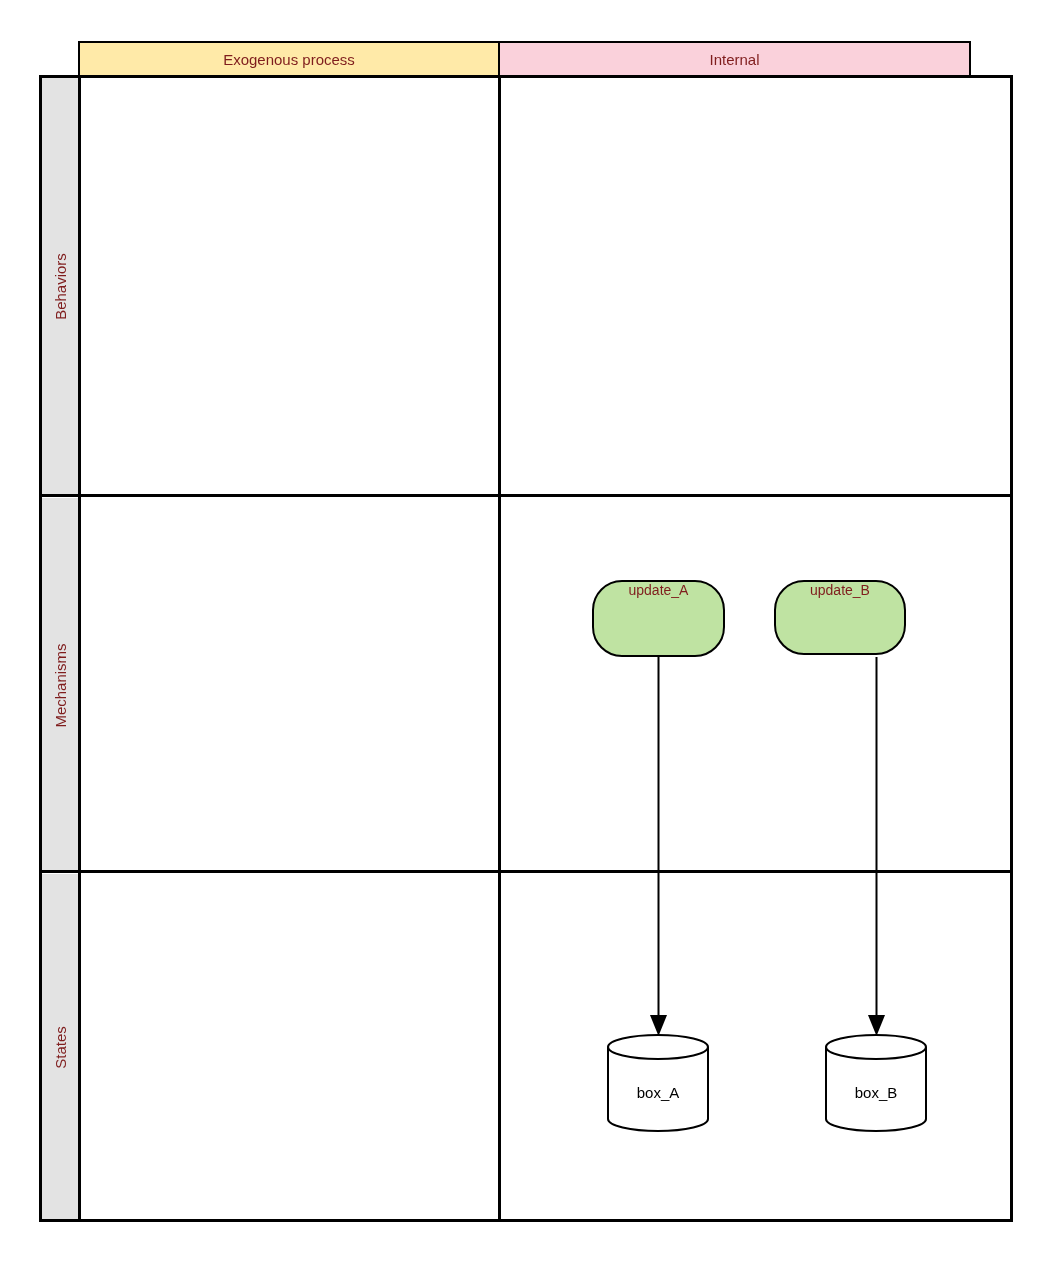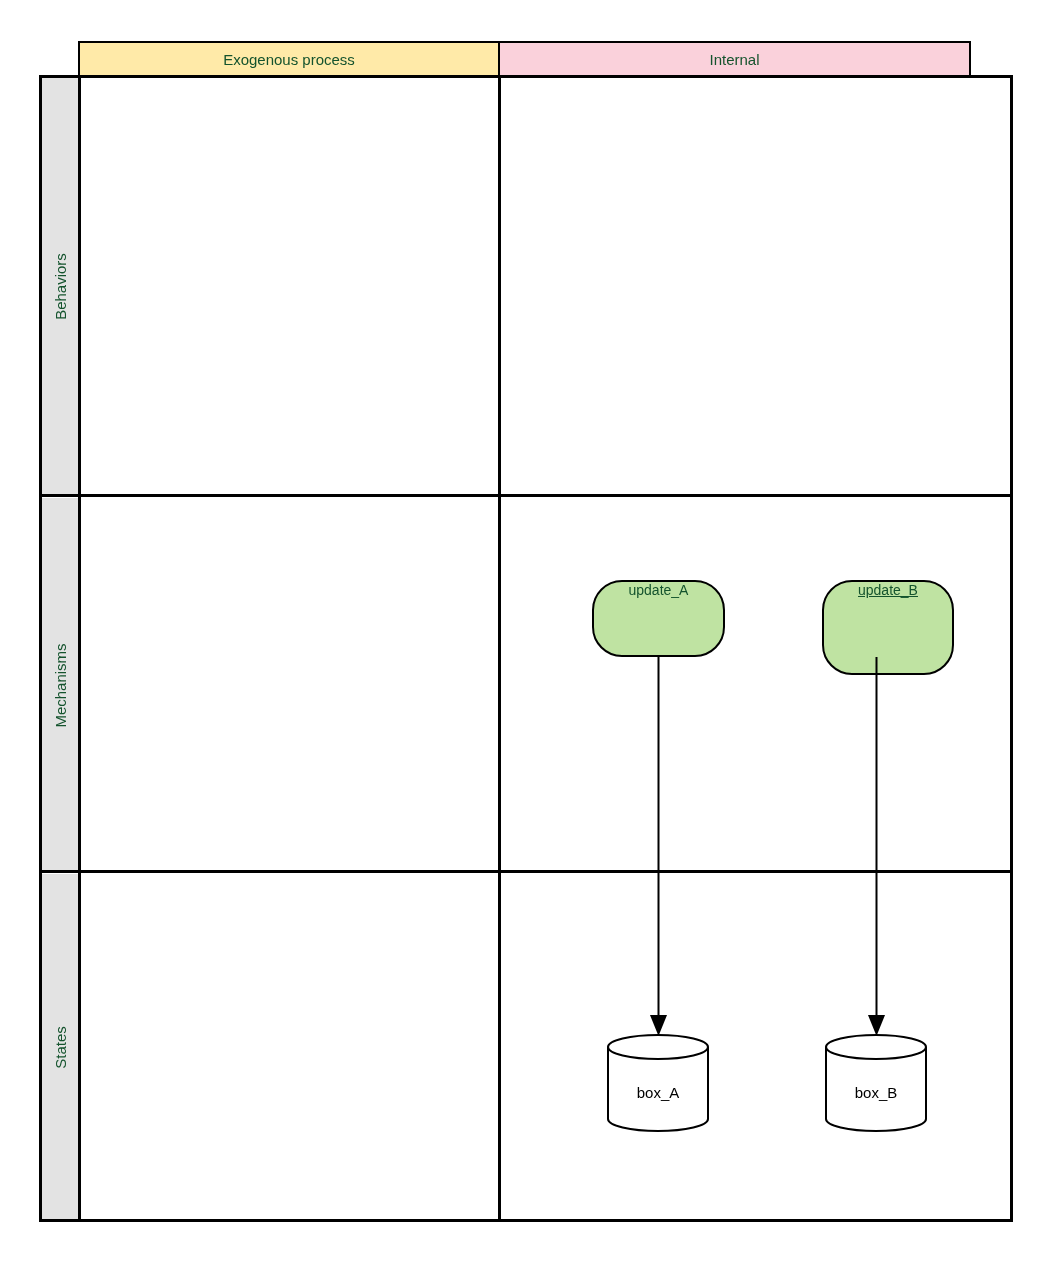--- a/index.html
+++ b/index.html
@@ -7,21 +7,21 @@
     padding: 0;
     background: #ffffff;
     font-family: "Liberation Sans", "DejaVu Sans", sans-serif;
   }
   #canvas {
     position: relative;
     width: 1057px;
     height: 1263px;
     background: #ffffff;
     overflow: hidden;
-    color: #14532d;
+    color: #7f1d1d;
   }
   .abs { position: absolute; box-sizing: border-box; }
 
   
   .col-header {
     border: 2px solid #000000;
     display: flex;
     align-items: center;
     justify-content: center;
     font-size: 15px;
@@ -68,21 +68,21 @@
   .process-node {
     border: 2px solid #000000;
     border-radius: 30px;
     display: flex;
     align-items: flex-start;
     justify-content: center;
     font-size: 14px;
     z-index: 5;
   }
   #node-update-a { left: 592px; top: 580px; width: 133px; height: 77px; }
-  #node-update-b { left: 822px; top: 580px; width: 132px; height: 95px; text-decoration: underline; }
+  #node-update-b { left: 774px; top: 580px; width: 132px; height: 75px; }
 
   
   #overlay {
     position: absolute;
     left: 0; top: 0;
     width: 1057px;
     height: 1263px;
     z-index: 6;
     pointer-events: none;
   }

